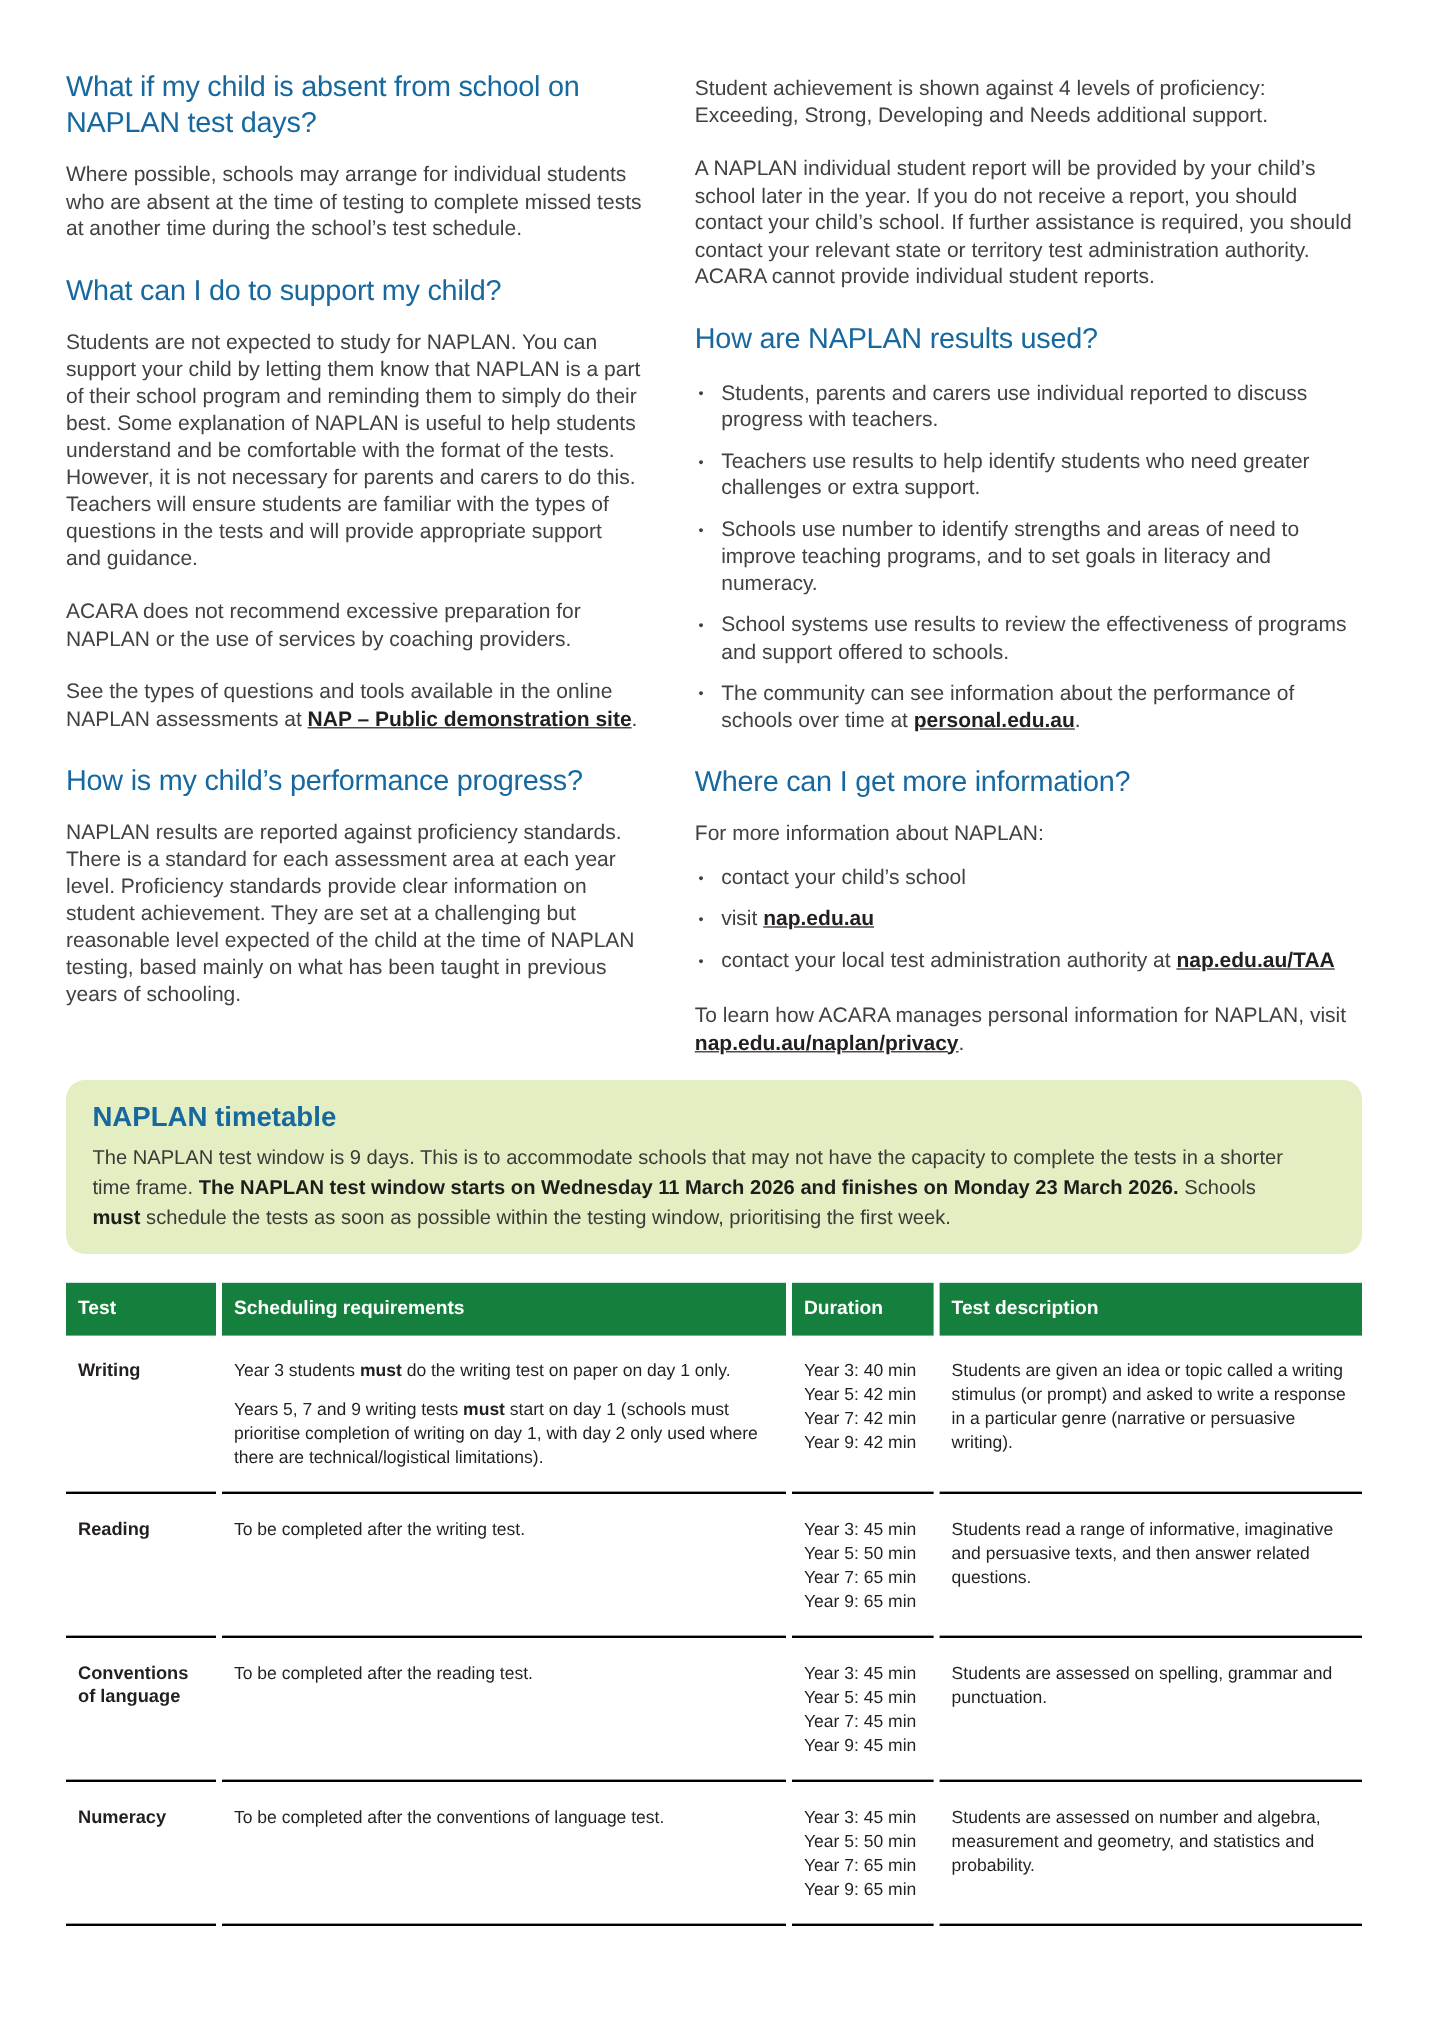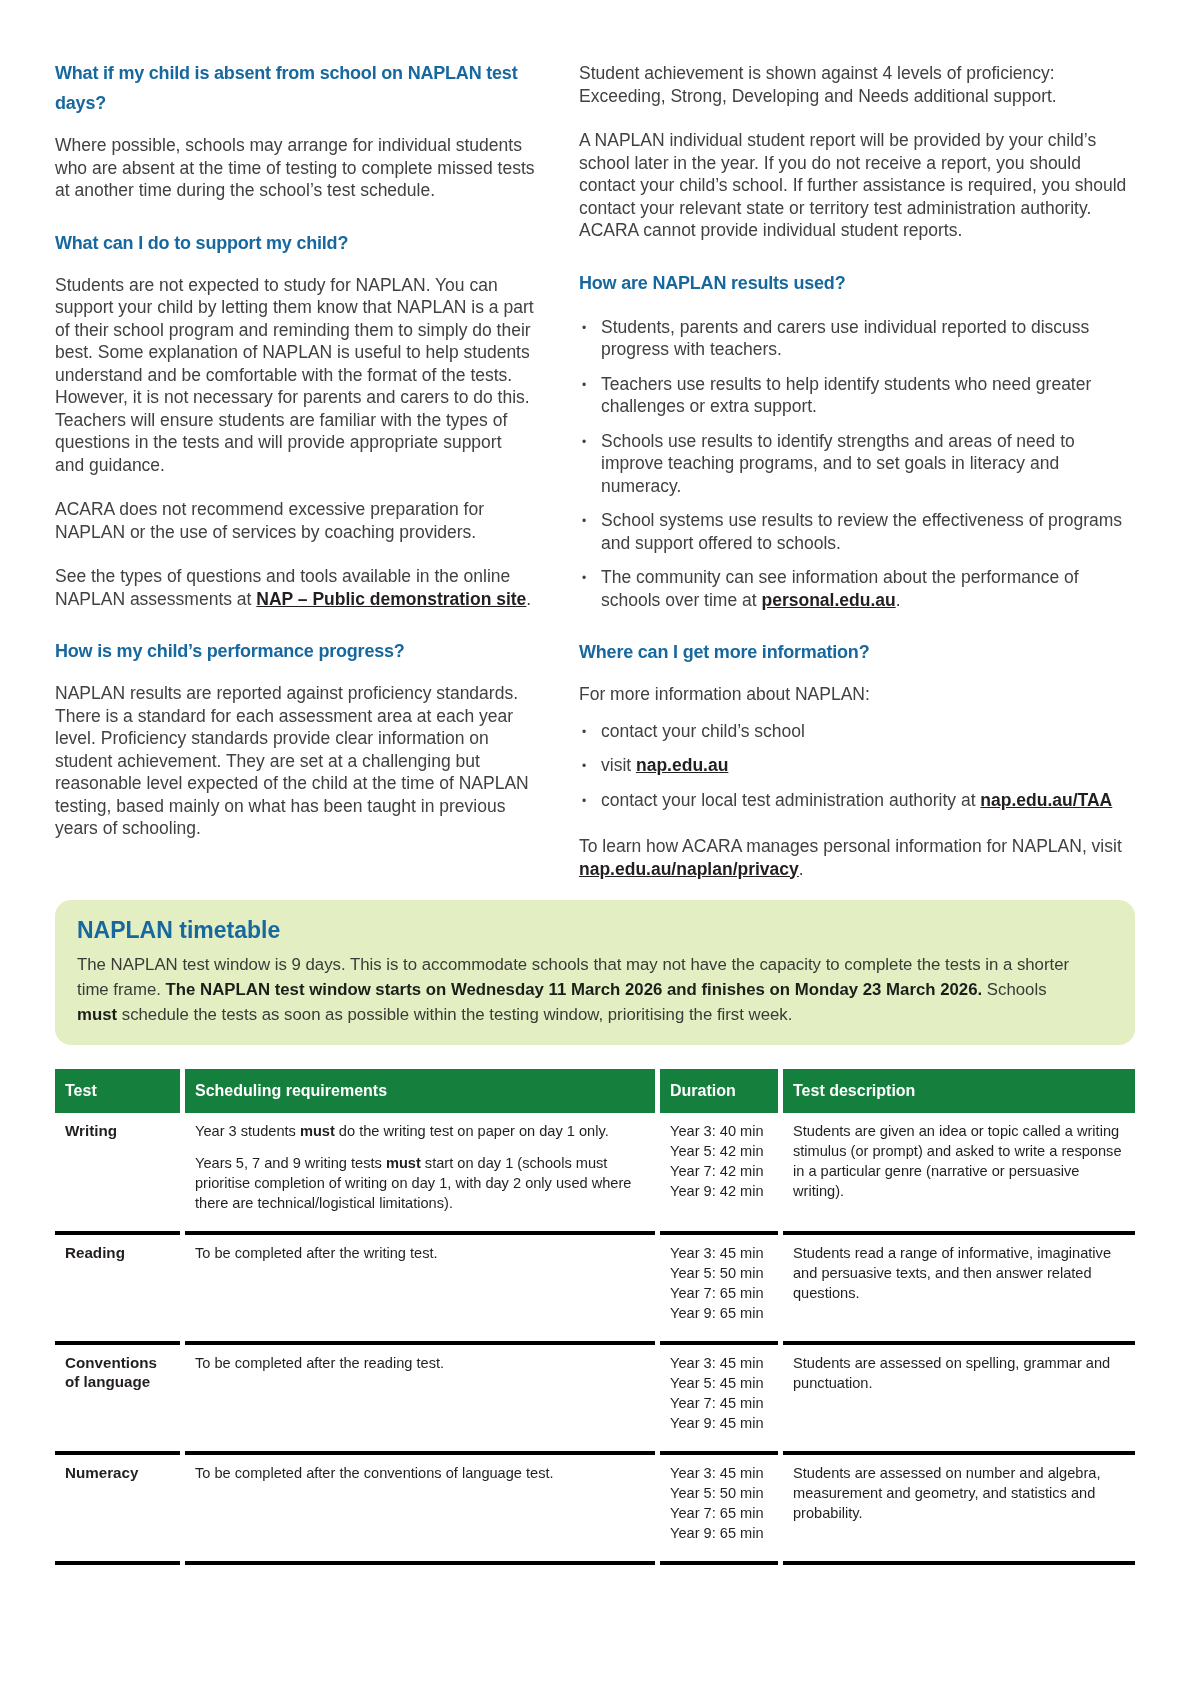--- a/index.html
+++ b/index.html
@@ -5,21 +5,21 @@
   html,body{margin:0;padding:0;background:#ffffff;}
   body{
     width:1191px;height:1684px;overflow:hidden;
     font-family:"Liberation Sans","DejaVu Sans",sans-serif;
     color:#414042;
     -webkit-font-smoothing:antialiased;
   }
   .page{padding:58px 56px 0 55px;box-sizing:border-box;}
   .columns{display:grid;grid-template-columns:480px 556px;column-gap:44px;}
   h2.sec{
-    color:#16689e;font-size:18px;line-height:30px;font-weight:700;
+    color:#16689e;font-size:24px;line-height:30px;font-weight:400;
     margin:26px 0 16px 0;letter-spacing:-0.2px;
   }
   h2.sec.first{margin-top:0;}
   .col p{font-size:17.5px;line-height:22.5px;margin:0 0 22px 0;}
   .col .last{margin-bottom:0;}
   .rightpad{padding-top:4px;}
   .b{font-weight:700;}
   a.lnk{color:#231f20;font-weight:700;text-decoration:underline;cursor:pointer;}
   .bullet{position:relative;padding-left:22px;margin:0 0 12px 0;font-size:17.5px;line-height:22.5px;}
   .bullet::before{content:"•";position:absolute;left:3px;top:1px;font-size:12px;color:#414042;}
@@ -41,23 +41,23 @@
 
   
   .ttable{margin-top:24px;}
   .trow{display:grid;grid-template-columns:125px 470px 118px 352px;column-gap:5px;}
   .thead .cell{
     background:#15803d;color:#ffffff;font-weight:700;font-size:16px;
     display:flex;align-items:center;height:44px;box-sizing:border-box;
   }
   .cell{padding-left:10px;padding-right:12px;box-sizing:border-box;}
   .tbody .cell{
-    padding-top:8px;padding-bottom:18px;
+    padding-top:20px;padding-bottom:18px;
     font-size:14.6px;line-height:20px;color:#231f20;
-    border-bottom:4px solid #000000;
+    border-bottom:2px solid #000000;
   }
   .cell.test{font-weight:700;font-size:15.2px;line-height:19px;}
   .cell p{margin:0 0 12px 0;}
   .cell p:last-child{margin-bottom:0;}
   .dur div{white-space:nowrap;}
 </style>
 </head>
 <body>
 
 <div class="page">
@@ -78,21 +78,21 @@
     </div>
 
     <div class="col rightpad">
       <p>Student achievement is shown against 4 levels of proficiency: Exceeding, Strong, Developing and Needs additional support.</p>
       <p>A NAPLAN individual student report will be provided by your child’s school later in the year. If you do not receive a report, you should contact your child’s school. If further assistance is required, you should contact your relevant state or territory test administration authority. ACARA cannot provide individual student reports.</p>
 
       <h2 class="sec">How are NAPLAN results used?</h2>
       <div class="bullets">
         <div class="bullet"><span>Students, parents and carers use individual reported to discuss progress with teachers.</span></div>
         <div class="bullet"><span>Teachers use results to help identify students who need greater challenges or extra support.</span></div>
-        <div class="bullet"><span>Schools use results to identify strengths and areas of need to improve teaching programs, and to set goals in literacy and numeracy.</span></div>
+        <div class="bullet"><span>Schools use number to identify strengths and areas of need to improve teaching programs, and to set goals in literacy and numeracy.</span></div>
         <div class="bullet"><span>School systems use results to review the effectiveness of programs and support offered to schools.</span></div>
         <div class="bullet"><span>The community can see information about the performance of schools over time at </span><a class="lnk b">personal.edu.au</a><span>.</span></div>
       </div>
 
       <h2 class="sec">Where can I get more information?</h2>
       <p class="lead-in">For more information about NAPLAN:</p>
       <div class="bullets2">
         <div class="bullet"><span>contact your child’s school</span></div>
         <div class="bullet"><span>visit </span><a class="lnk b">nap.edu.au</a></div>
         <div class="bullet"><span>contact your local test administration authority at </span><a class="lnk b">nap.edu.au/TAA</a></div>

